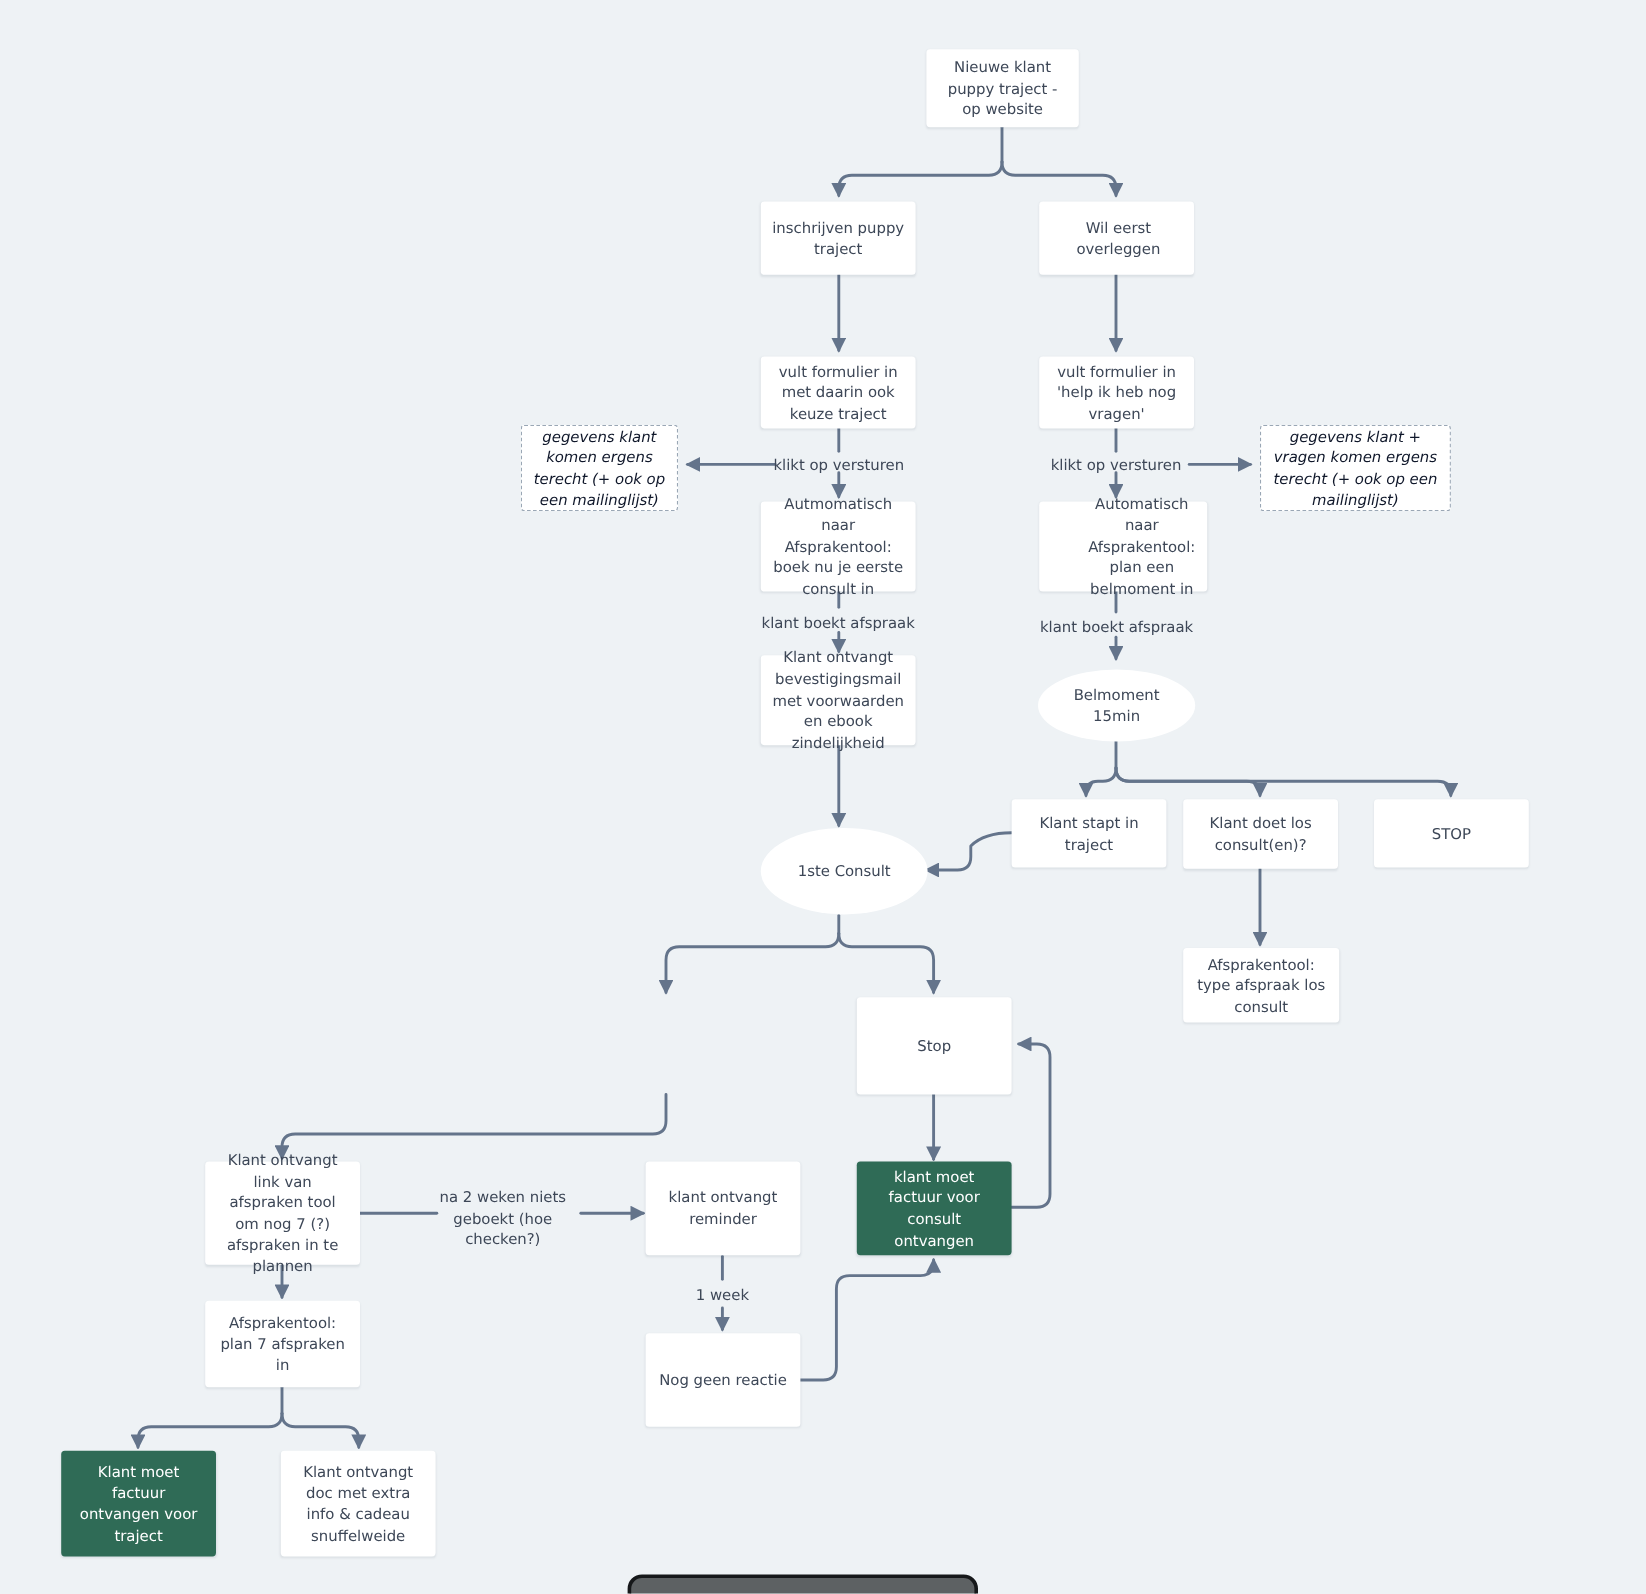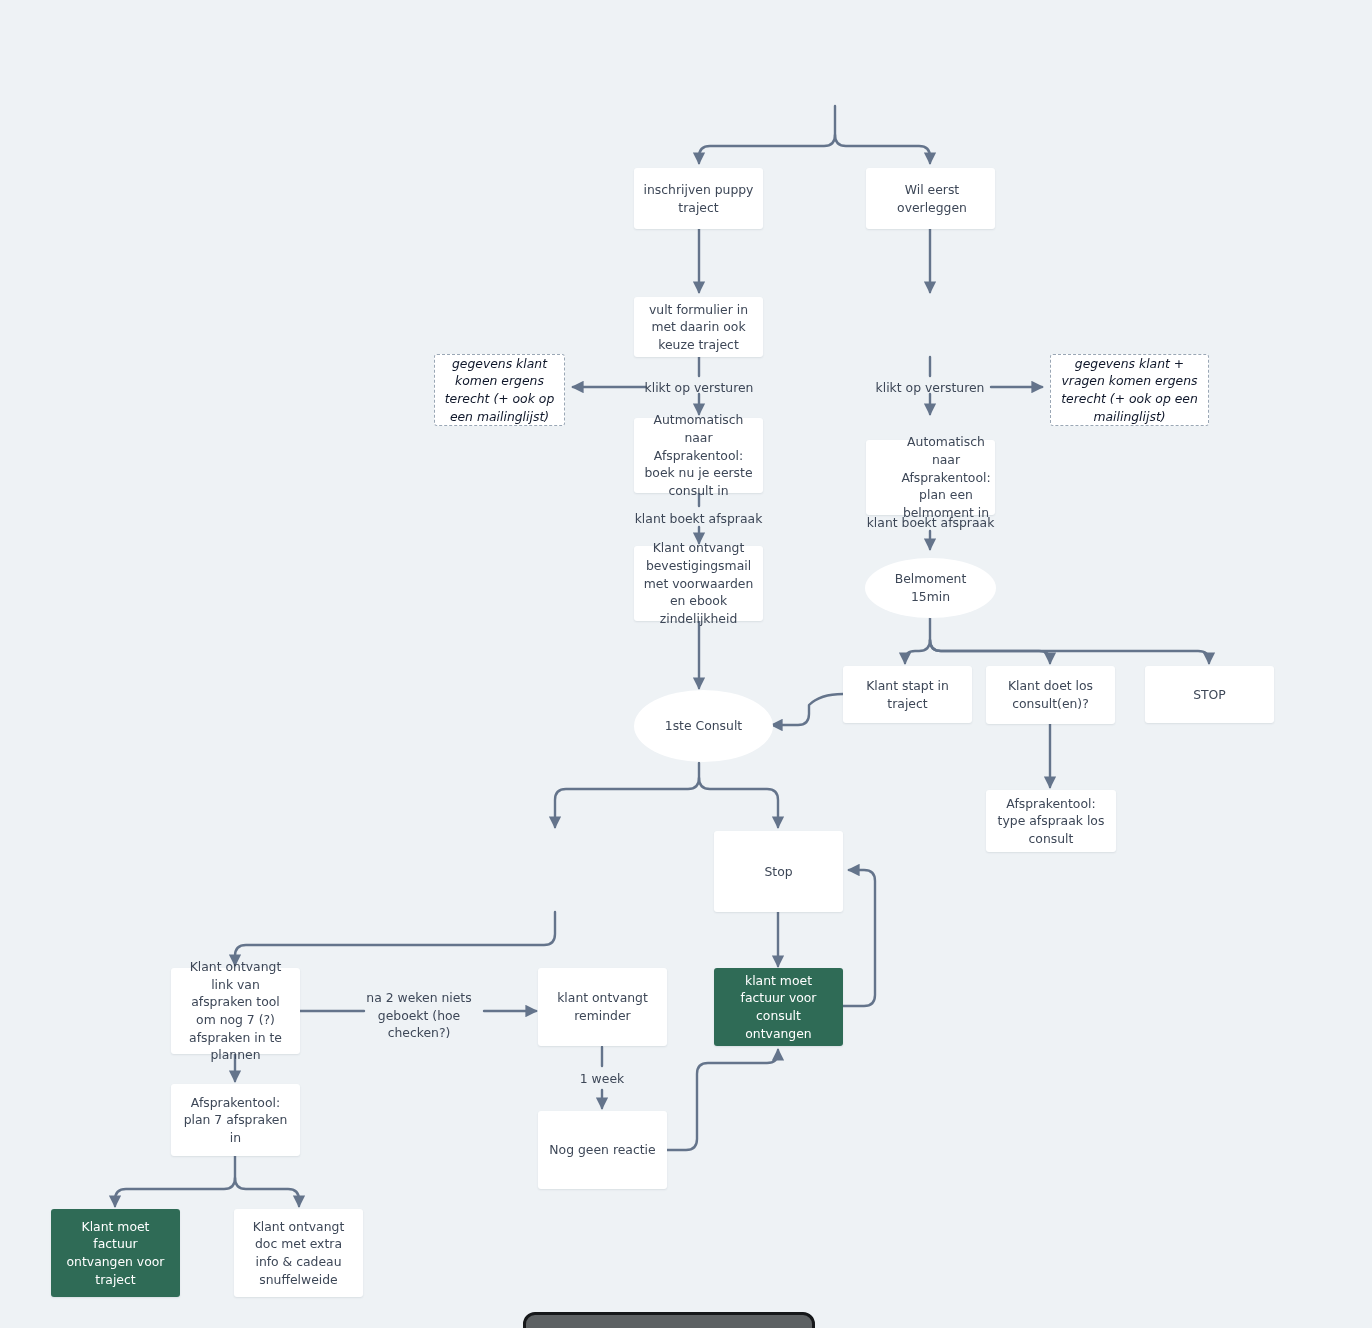--- a/index.html
+++ b/index.html
@@ -147,35 +147,37 @@
       <path d="M 843 1006 L 864 1006 Q 875 1006 875 995 L 875 881 Q 875 870 864 870 L 849 870" marker-end="url(#arw)"></path>
 
       <path d="M 666 1150 L 686 1150 Q 697 1150 697 1139 L 697 1074 Q 697 1063 708 1063 L 767 1063 Q 778 1063 778 1052 L 778 1050" marker-end="url(#arw)"></path>
 
       <path d="M 235 1156 L 235 1178"></path>
       <path d="M 235 1178 Q 235 1189 224 1189 L 126 1189 Q 115 1189 115 1200 L 115 1206" marker-end="url(#arw)"></path>
       <path d="M 235 1178 Q 235 1189 246 1189 L 288 1189 Q 299 1189 299 1200 L 299 1206" marker-end="url(#arw)"></path>
     </g>
   </svg>
 
+  <div class="node" style="left:772px; top:41px; width:127px; height:65px;">Nieuwe klant puppy traject - op website</div>
 
   <div class="node" style="left:634px; top:168px; width:129px; height:61px;">inschrijven puppy traject</div>
 
   <div class="node" style="left:866px; top:168px; width:129px; height:61px;padding-left:12px;">Wil eerst overleggen</div>
 
   <div class="node" style="left:634px; top:297px; width:129px; height:60px;">vult formulier in met daarin ook keuze traject</div>
 
+  <div class="node" style="left:866px; top:297px; width:129px; height:60px;">vult formulier in 'help ik heb nog vragen'</div>
 
   <div class="node dashed" style="left:434px; top:354px; width:131px; height:72px;">gegevens klant komen ergens terecht (+ ook op een mailinglijst)</div>
 
   <div class="node dashed" style="left:1050px; top:354px; width:159px; height:72px;">gegevens klant + vragen komen ergens terecht (+ ook op een mailinglijst)</div>
 
   <div class="node" style="left:634px; top:418px; width:129px; height:75px;">Autmomatisch naar Afsprakentool: boek nu je eerste consult in</div>
 
-  <div class="node" style="left:866px; top:440px; width:129px; height:75px;padding-left:40px;">Automatisch naar Afsprakentool: plan een belmoment in</div>
+  <div class="node" style="left:866px; top:418px; width:140px; height:75px;padding-left:40px;">Automatisch naar Afsprakentool: plan een belmoment in</div>
 
   <div class="node" style="left:634px; top:546px; width:129px; height:75px;">Klant ontvangt bevestigingsmail met voorwaarden en ebook zindelijkheid</div>
 
   <div class="node ellipse" style="left:865px; top:558px; width:131px; height:60px;">Belmoment 15min</div>
 
   <div class="node" style="left:843px; top:666px; width:129px; height:57px;">Klant stapt in traject</div>
 
   <div class="node" style="left:986px; top:666px; width:129px; height:58px;">Klant doet los consult(en)?</div>
 
   <div class="node" style="left:1145px; top:666px; width:129px; height:57px;">STOP</div>

